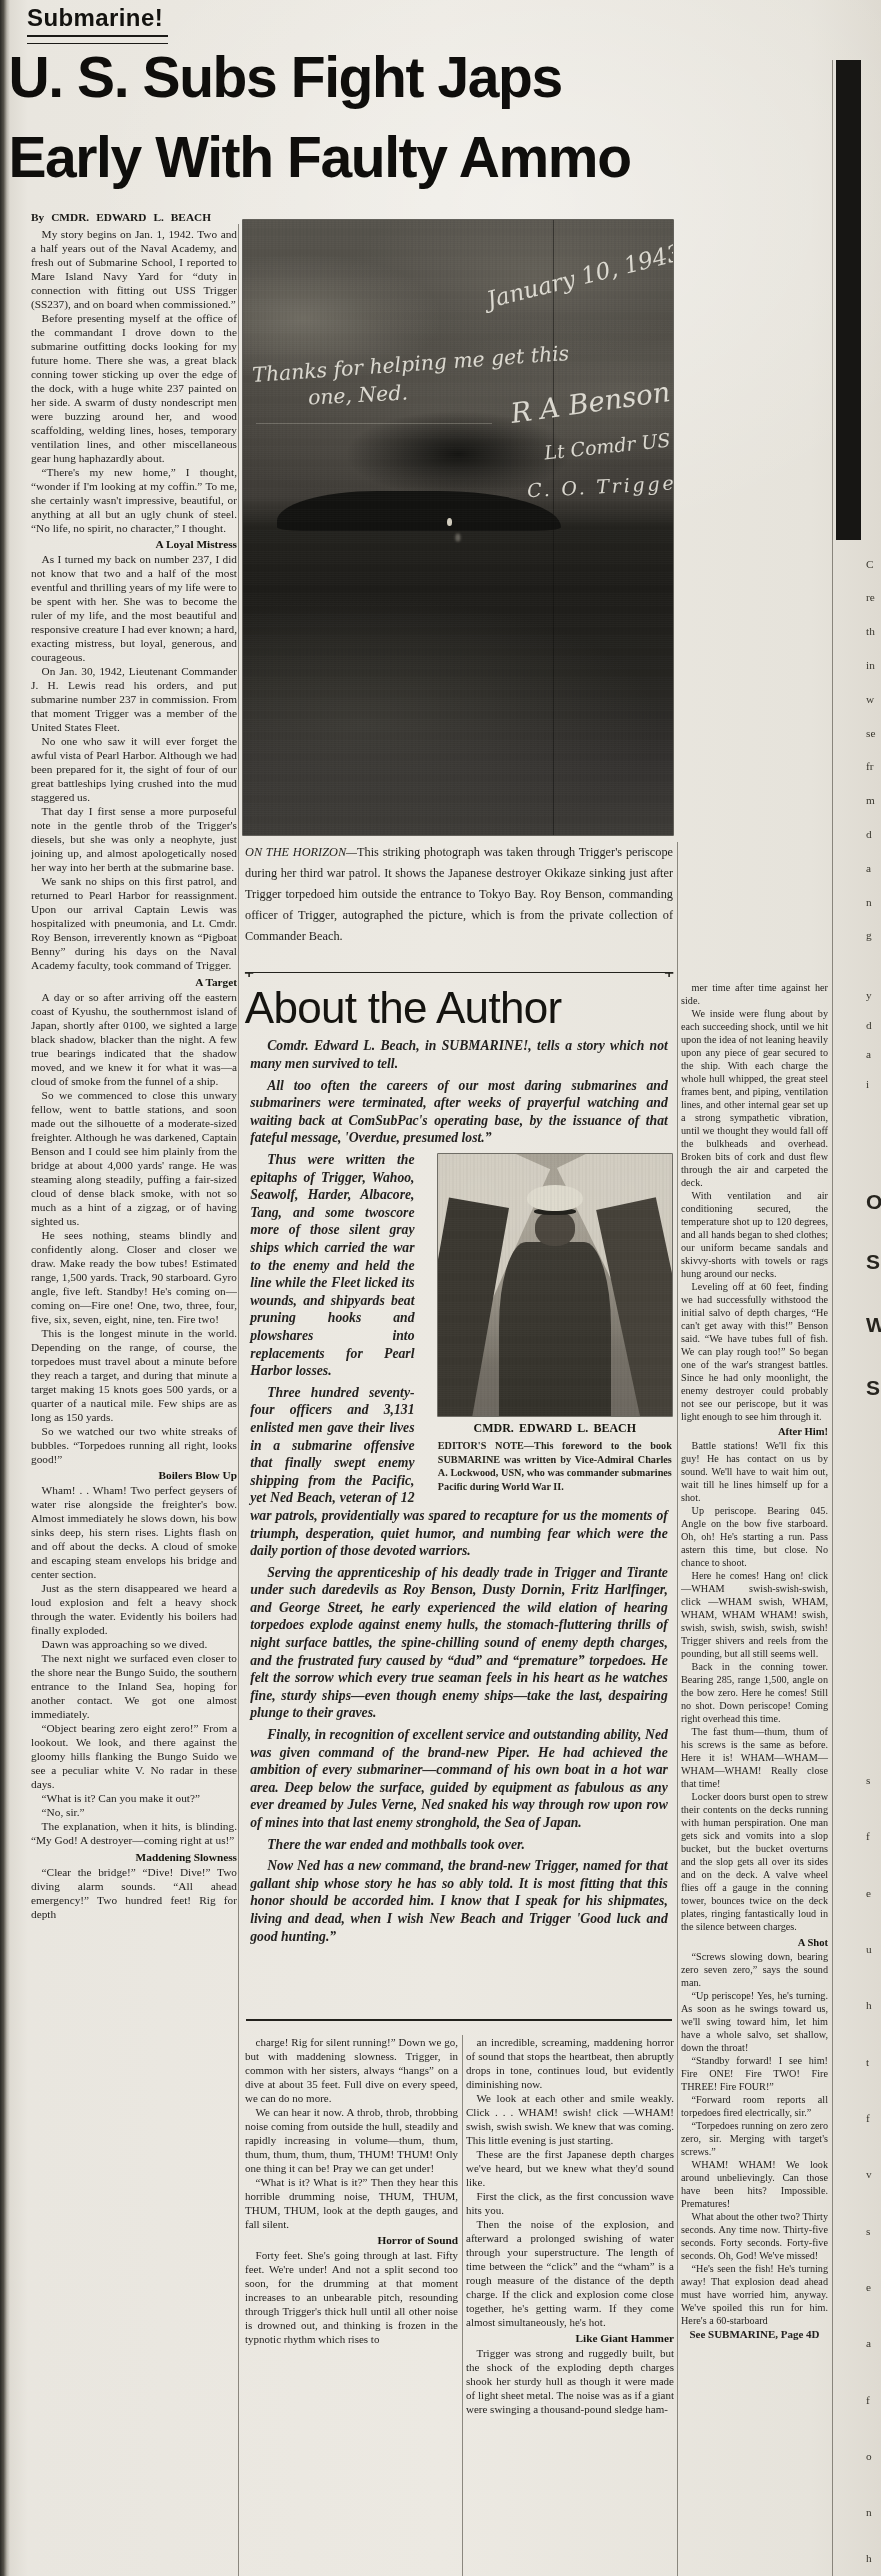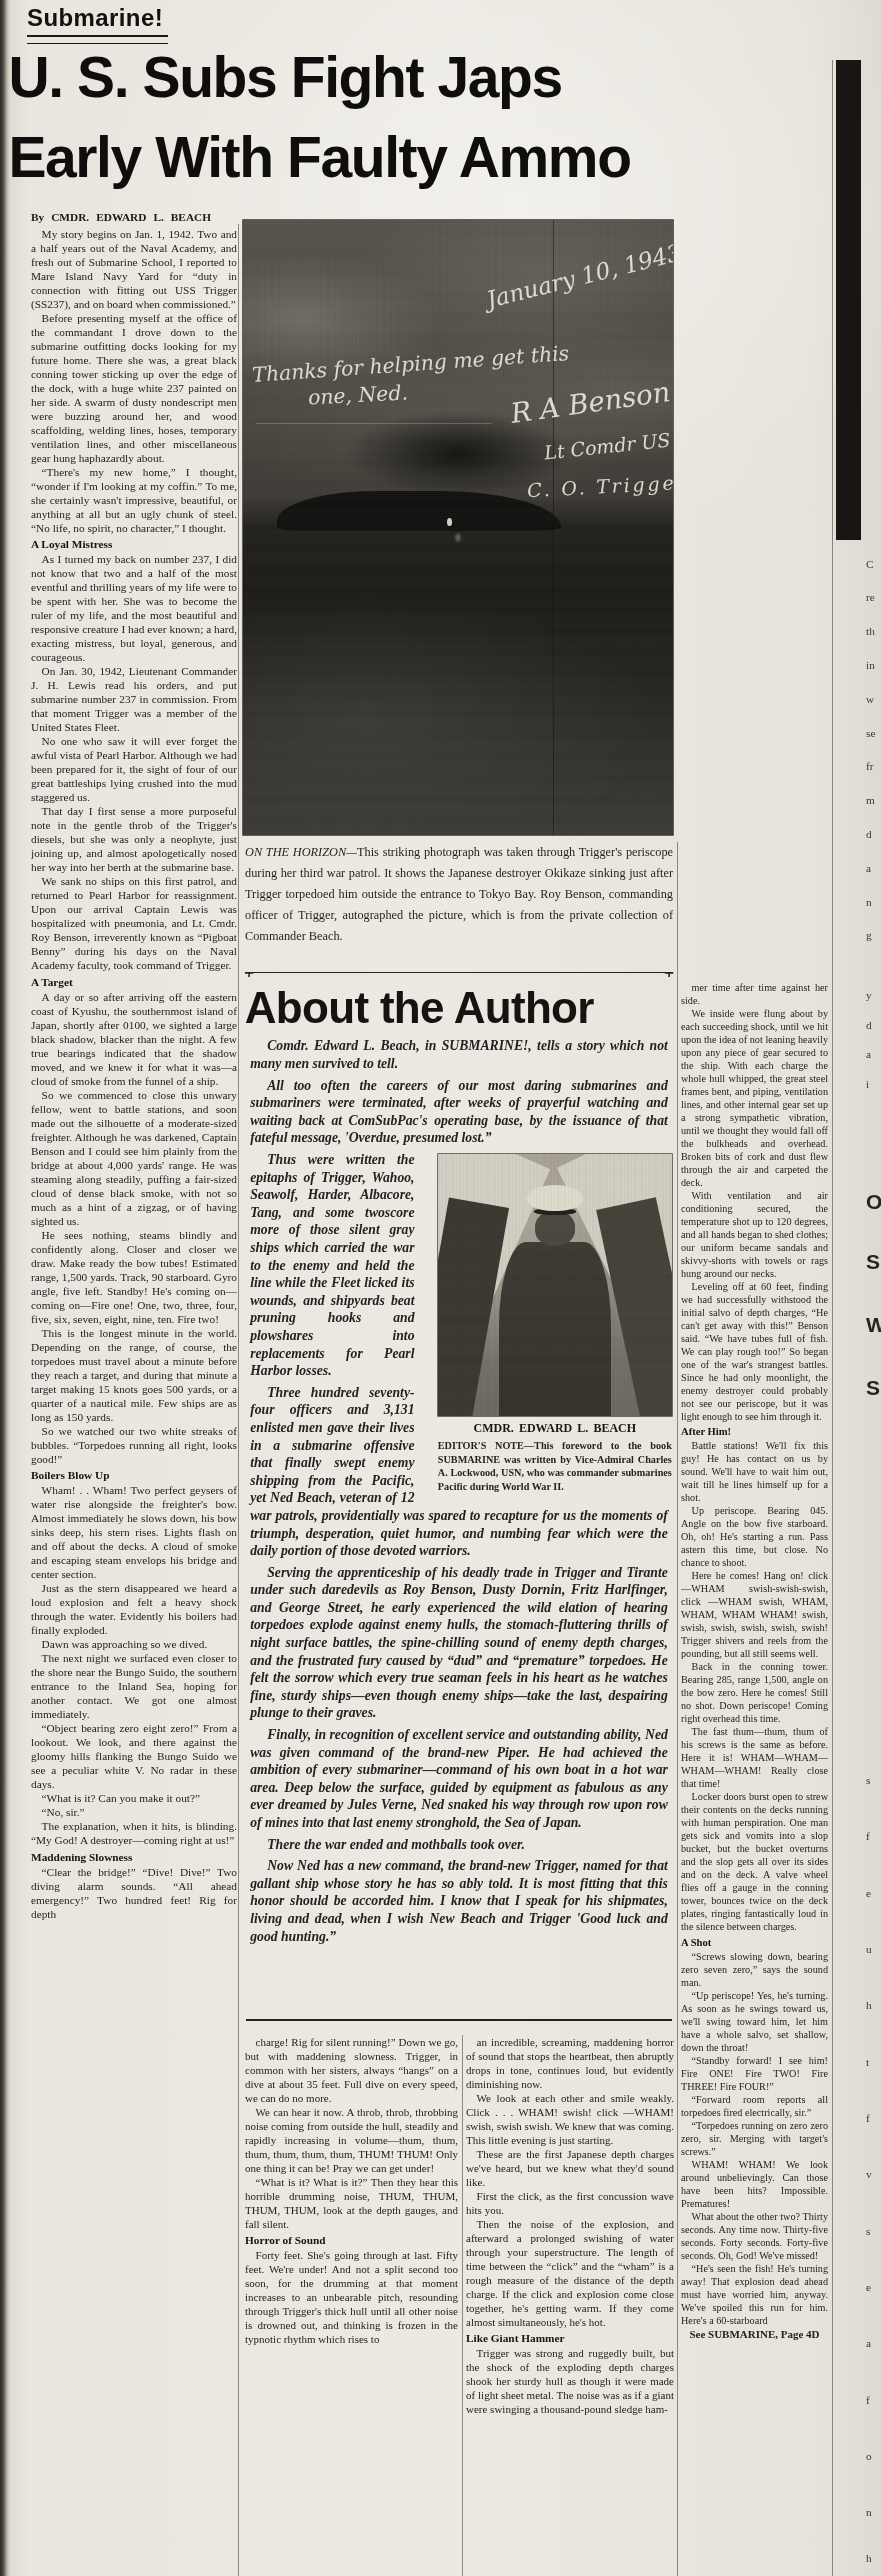--- a/index.html
+++ b/index.html
@@ -17,21 +17,21 @@
   .kicker-rule{position:absolute;left:27px;top:35px;width:141px;height:5.6px;
     border-top:2.1px solid #1b1a17;border-bottom:1.4px solid #1b1a17;}
   .headline{position:absolute;left:8.4px;top:37px;width:693px;
     font-family:"Liberation Sans",sans-serif;font-weight:bold;font-size:57px;
     line-height:80px;letter-spacing:-1.4px;color:#0f0e0c;white-space:nowrap;}
   
   .byline{position:absolute;left:31px;top:211px;width:206px;font-weight:bold;
     font-size:11.3px;word-spacing:4.2px;color:#1a1916;}
   .ncol{position:absolute;overflow:hidden;text-align:justify;font-family:Liberation Serif, serif;}
   .ncol p{margin:0;text-indent:10.6px;}
-  .ncol h4{margin:2.1px 0 1.4px 0;text-align:left;font-size:11.3px;color:#16150f;}
+  .ncol h4{margin:2.1px 0 1.4px 0;text-align:right;font-size:11.3px;color:#16150f;}
   #col-a{left:31px;top:227px;width:206px;height:2349px;font-size:11.3px;line-height:14px;}
   #col-b{left:245px;top:2035px;width:213px;height:541px;font-size:11px;line-height:14px;}
   #col-c{left:466px;top:2035px;width:208px;height:541px;font-size:11px;line-height:14px;}
   #col-d{left:681px;top:981px;width:147px;height:1595px;font-size:10.2px;line-height:13px;}
   #col-d h4{font-size:10.6px;}
   .see{font-weight:bold;text-align:center;text-indent:0 !important;font-size:11px;padding-top:1.4px;}
   
   .vrule{position:absolute;width:0.7px;background:#6b675e;opacity:.75;}
   
   .photo{position:absolute;left:243px;top:220px;width:430px;height:615px;overflow:hidden;
@@ -66,21 +66,21 @@
     line-height:21px;text-align:justify;color:#201f1b;}
   .caption .lead{font-style:italic;}
   
   .about{position:absolute;left:242px;top:972px;width:434px;height:1050px;overflow:hidden;}
   .about-rule{position:absolute;left:4.2px;right:4.2px;height:1.4px;background:#23221d;}
   .about-rule.top{top:0;}
   .about-rule.bottom{bottom:1.4px;}
   .orn{position:absolute;top:-7px;font-weight:bold;font-size:13.4px;color:#23221d;
     font-family:"DejaVu Sans",sans-serif;}
   .orn.l{left:-2.8px;} .orn.r{right:-2.8px;}
-  .about-title{margin:11.3px 0 4.2px 2.8px;font-family:"Liberation Sans",sans-serif;font-weight:bold;
+  .about-title{margin:11.3px 0 4.2px 2.8px;font-family:"Liberation Sans",sans-serif;font-weight:normal;
     font-size:44px;letter-spacing:-0.7px;color:#151410;}
   .about-text{padding:0 4.2px;font-style:italic;font-size:13.7px;line-height:17.6px;text-align:justify;}
   .about-text p{margin:4px;text-indent:17px;font-weight:bold;}
   .portrait-block{float:right;width:234px;margin:2.8px 0 2.8px 11.3px;font-style:normal;padding-left:12px;}
   .portrait{position:relative;height:262px;overflow:hidden;box-shadow:0 0 0 0.7px #3a3832;
     background:
       radial-gradient(ellipse at 18% 18%, #b6b0a3 0%, transparent 55%),
       radial-gradient(ellipse at 82% 14%, #aca69a 0%, transparent 50%),
       linear-gradient(180deg,#908b80,#7c776d 60%,#6d6860);}
   .wedge{position:absolute;width:60%;height:70%;background:#d9d5c9;opacity:.85;}

